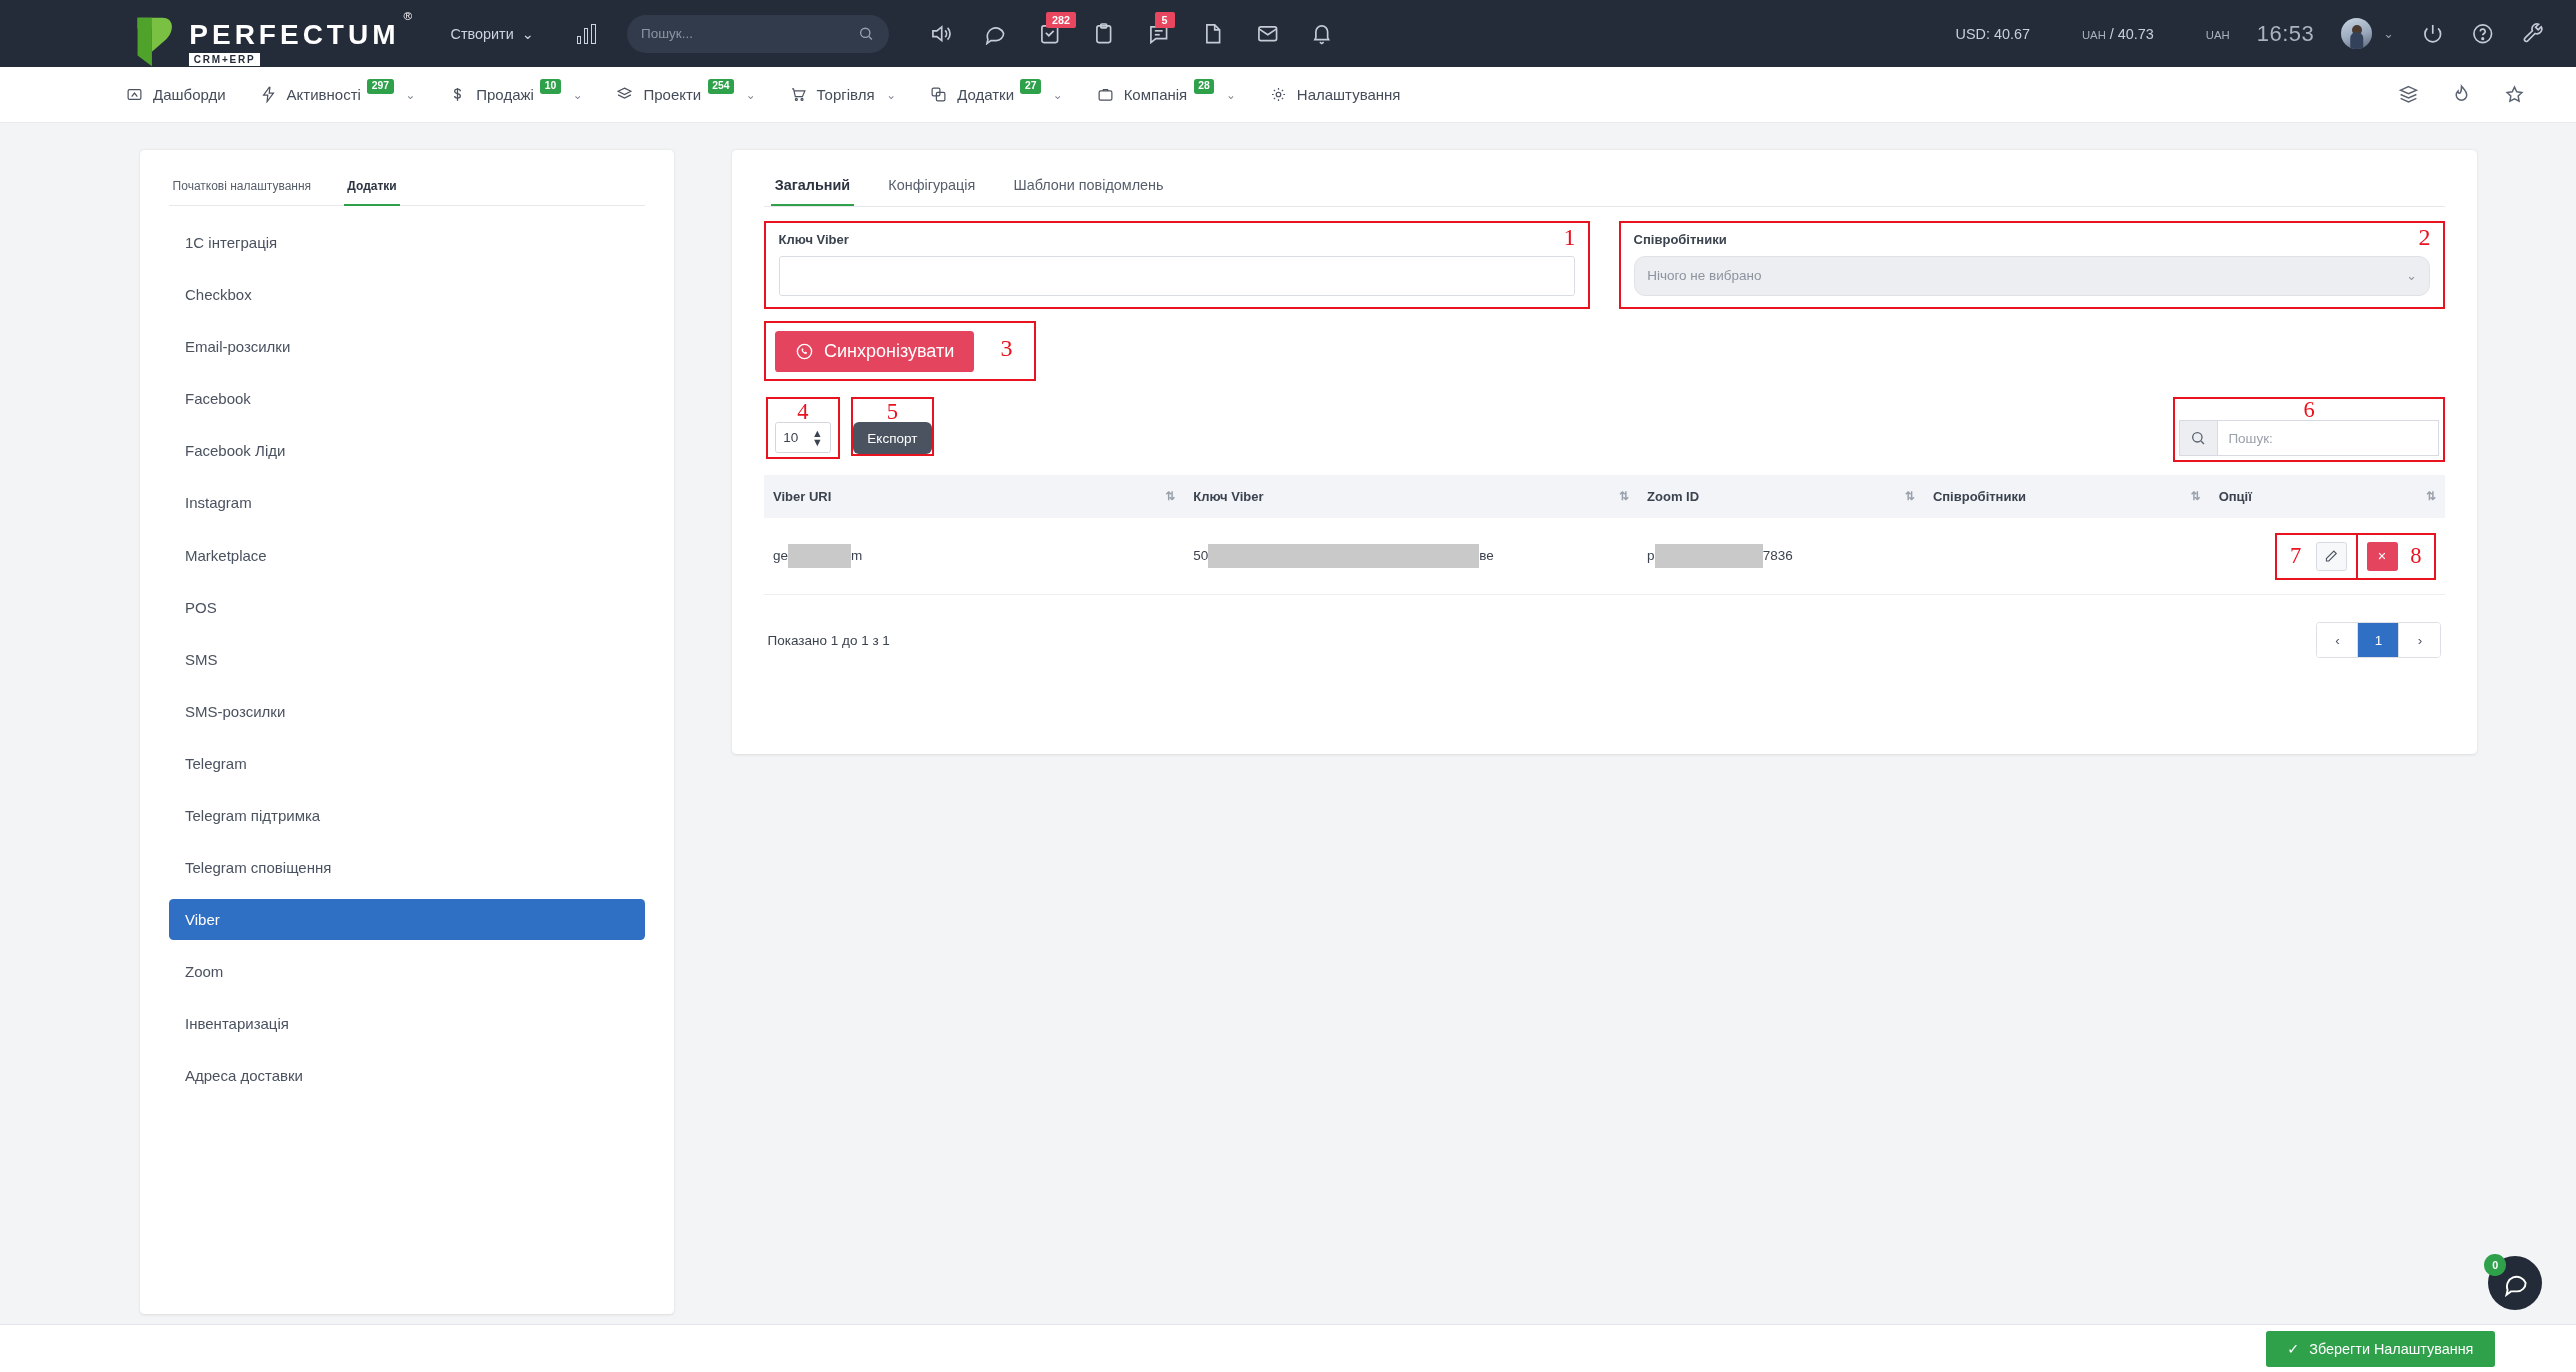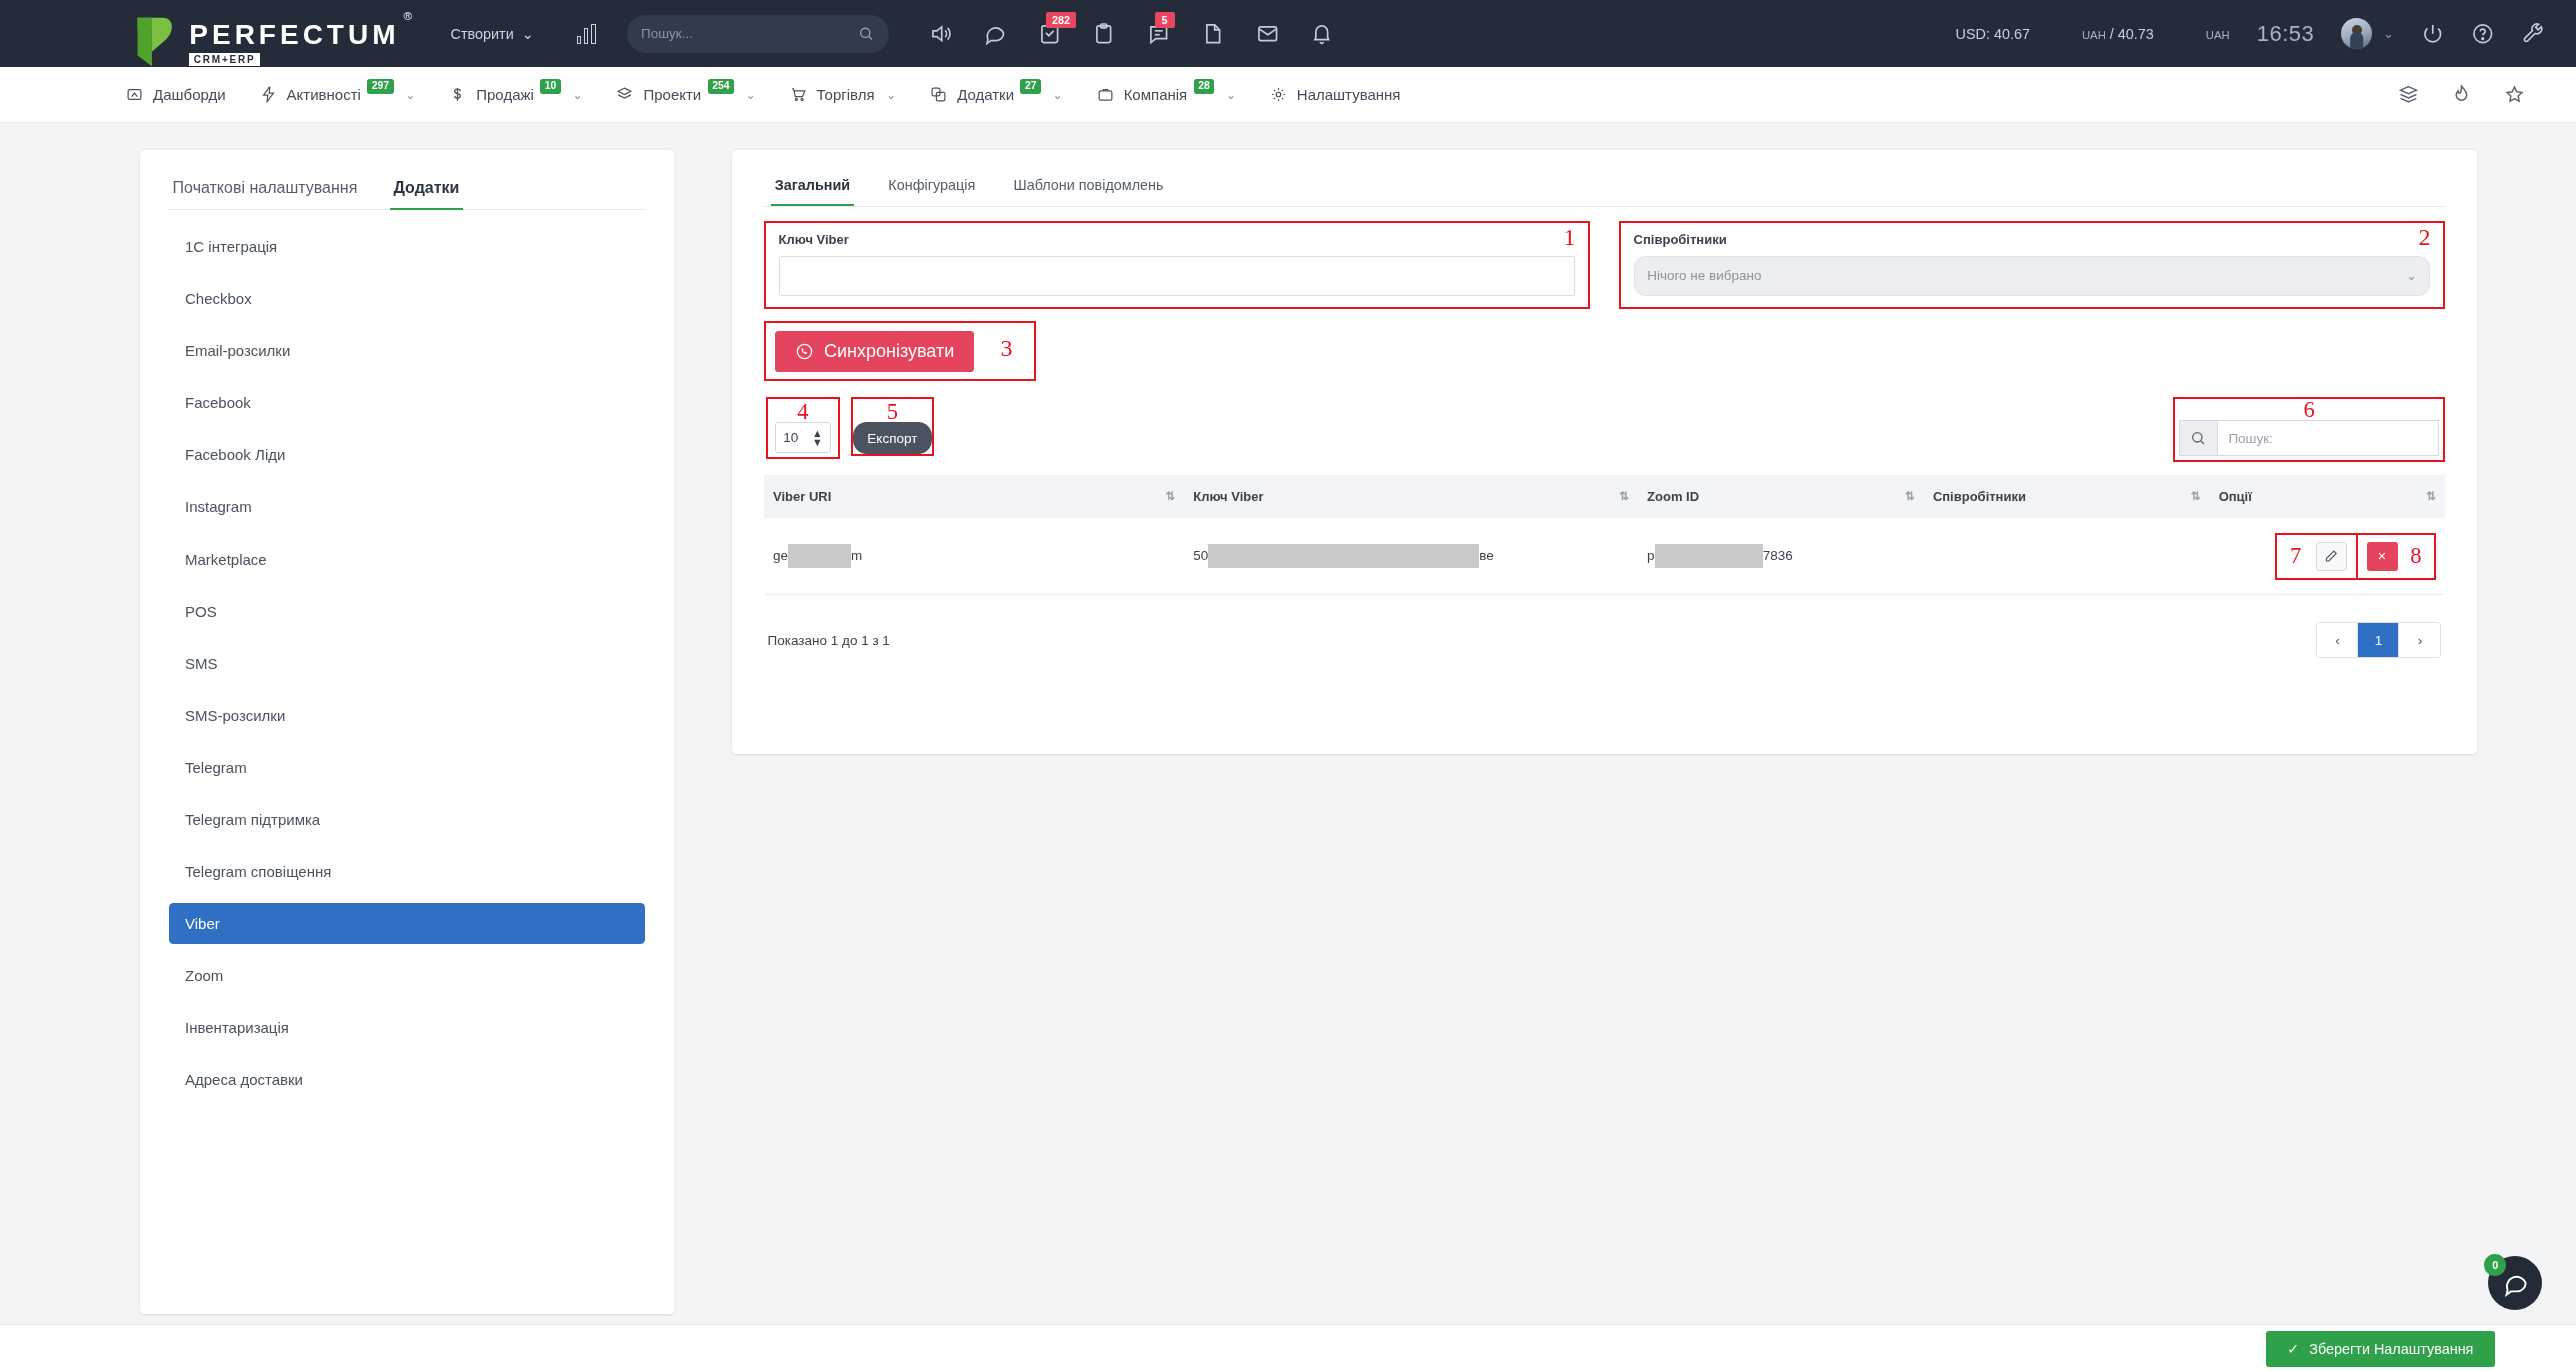--- a/index.html
+++ b/index.html
@@ -102,21 +102,21 @@
   .content-row { display: flex; padding: 27px 99px 0 140px; gap: 58px; }
 
   
   .left-card {
     width: 543px; background: #fff; border-radius: 4.5px;
     box-shadow: 0 0.9px 2.7px rgba(0,0,0,.10); padding: 23.5px 29px 36px 29px;
     height: 1164px;
   }
   .ltabs { display: flex; gap: 29px; border-bottom: 0.9px solid #e6e8ec; }
   .ltab {
-    font-size: 16px; color: #565e6b; padding: 5.4px 3.6px 12.6px 3.6px; cursor: pointer;
+    font-size: 12px; color: #565e6b; padding: 5.4px 3.6px 12.6px 3.6px; cursor: pointer;
     position: relative;
   }
   .ltab.active { color: #2d3441; font-weight: bold; }
   .ltab.active::after {
     content:""; position:absolute; left:0; right:0; bottom:-0.9px; height:2.7px; background:#2fa14b;
   }
   .applist { margin-top: 16px; }
   .app-item {
     font-size: 15px; color: #4a525f; padding: 11.7px 16px; border-radius: 4.5px;
     cursor: pointer; margin-bottom: 11.7px;
@@ -173,21 +173,21 @@
     width: 56px; height: 31px; border: 0.9px solid #d3d7dd; border-radius: 2.7px;
     display: flex; align-items: center; padding: 0 7.2px; font-size: 13.5px; color: #3b434f;
     background: #fff; cursor: pointer;
   }
   .num-sel .sp { margin-left: auto; font-size: 10.8px; color: #3b434f; line-height: 0.85; }
   .exp-box { border: 2.7px solid #e8131f; position: relative; padding: 23.5px 0 0 0; margin-left: 10.8px; }
   .exp-marker { position: absolute; top: 0px; left: 50%; transform: translateX(-50%);
     color: #e8131f; font-size: 22.5px; font-family: "Liberation Serif", serif; }
   .exp-btn {
     background: #4b5360; color: #fff; border: none; height: 32px; padding: 0 14.4px;
-    font-size: 13.5px; font-family: inherit; cursor: pointer; border-radius: 14px;
+    font-size: 13.5px; font-family: inherit; cursor: pointer; border-radius: 6px;
   }
   .search-box-wrap { margin-left: auto; border: 2.7px solid #e8131f; padding: 21.6px 3.6px 3.6px 3.6px; position: relative; width: 272px; }
   .search-marker { position: absolute; top: -1.8px; left: 50%; transform: translateX(-50%);
     color: #e8131f; font-size: 22.5px; font-family: "Liberation Serif", serif; }
   .search-grp { display: flex; height: 36px; }
   .search-grp .ico {
     width: 38px; background: #eceef1; border: 0.9px solid #d7dbe1; border-right: none;
     display: flex; align-items: center; justify-content: center; color: #5b6370;
   }
   .search-grp input {

